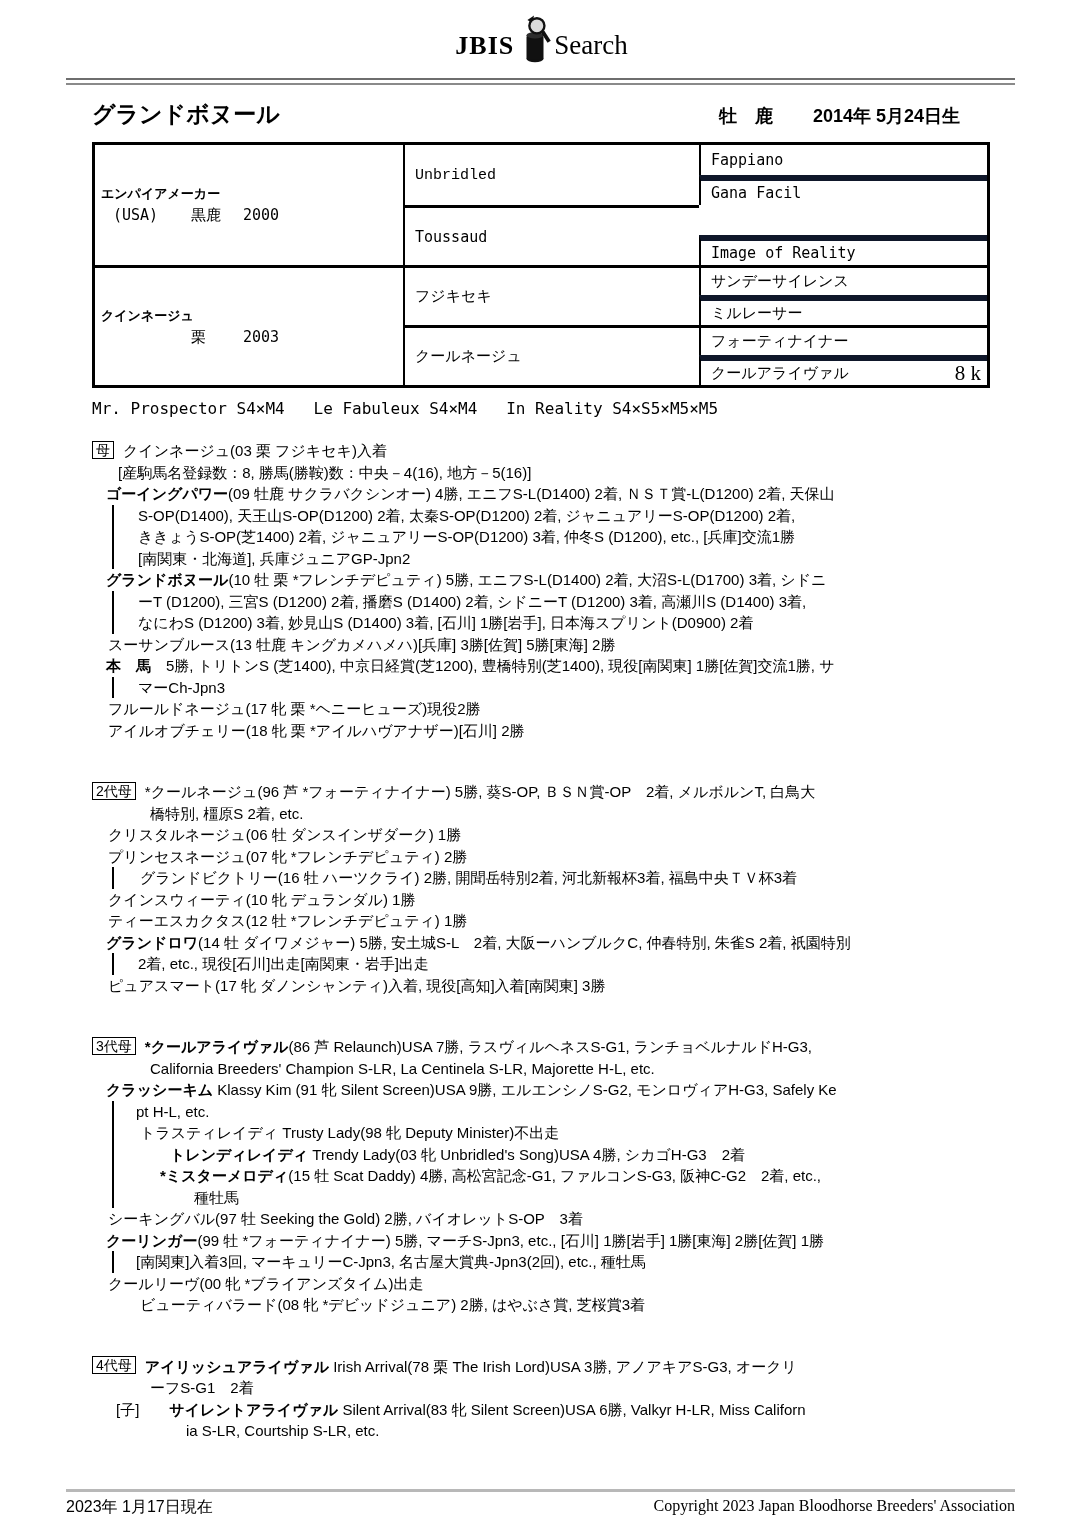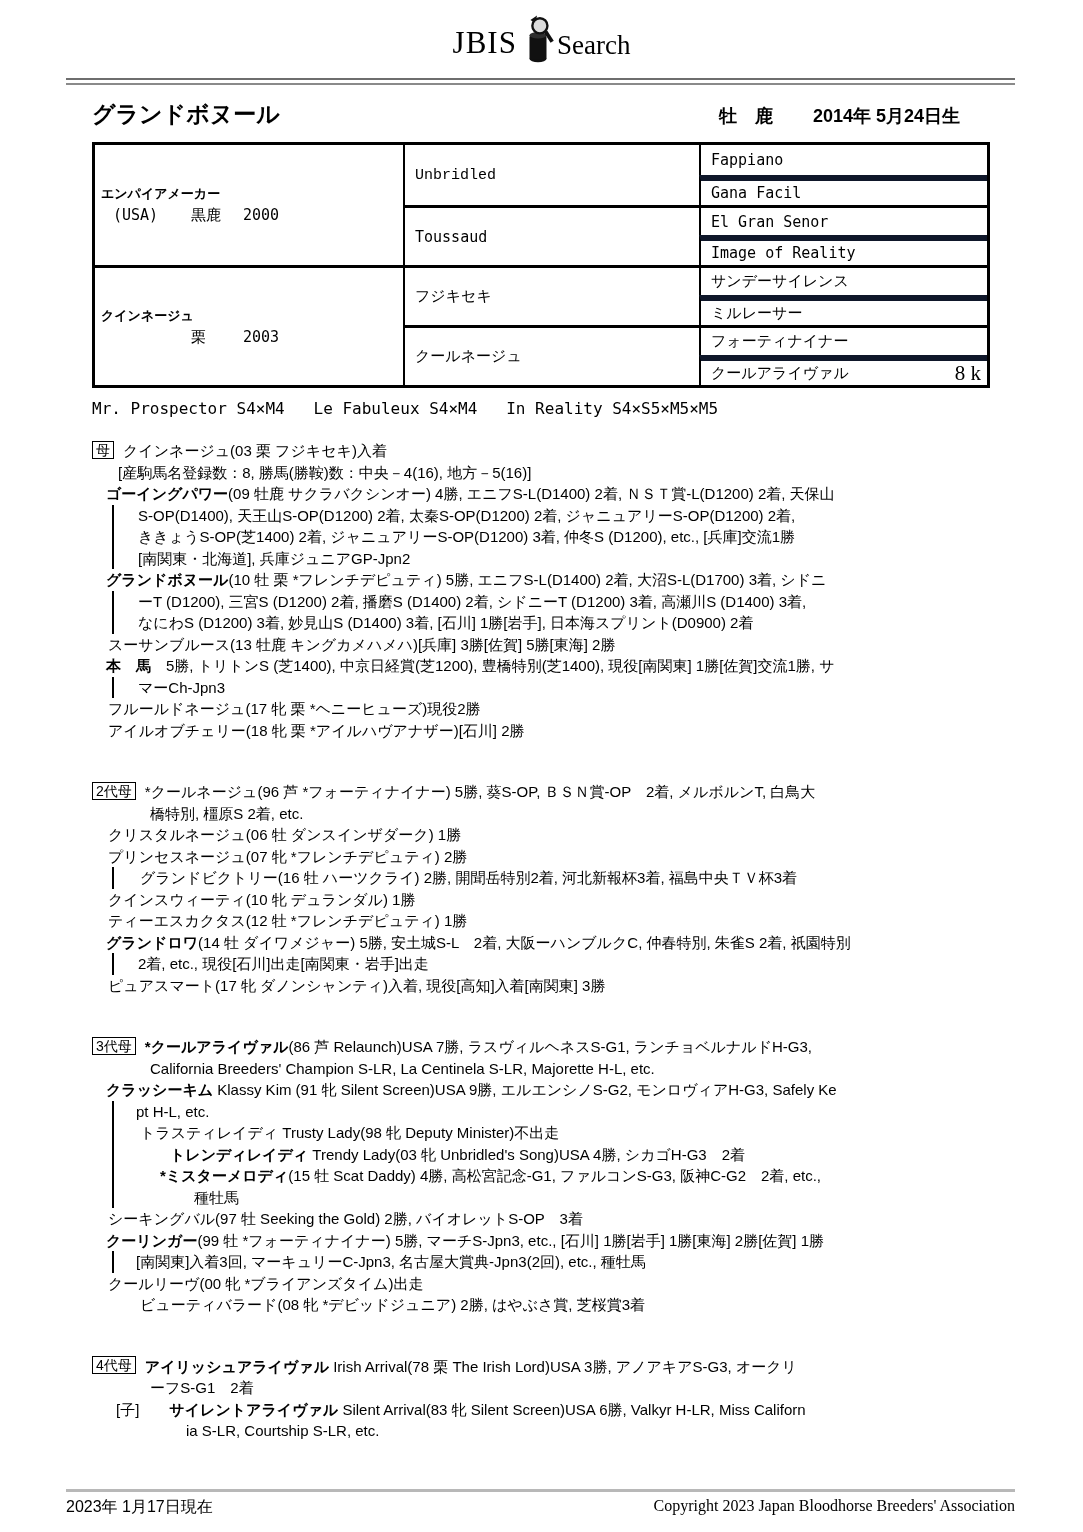--- a/index.html
+++ b/index.html
@@ -3,21 +3,21 @@
 <meta charset="utf-8">
 <style>
   html,body{margin:0;padding:0;background:#fff;}
   .page{position:relative;width:1083px;height:1532px;background:#ffffff;color:#000;
         font-family:"Liberation Sans","DejaVu Sans",sans-serif;overflow:hidden;}
   .serif{font-family:"Liberation Serif","DejaVu Serif",serif;}
   .mono{font-family:"DejaVu Sans Mono","Liberation Mono",monospace;}
 
   
   .logo{position:absolute;top:12px;left:0;width:100%;display:flex;justify-content:center;align-items:flex-end;}
-  .logo-jbis{font-size:31px;letter-spacing:1px;font-weight:normal;}
+  .logo-jbis{font-size:26px;letter-spacing:1px;font-weight:bold;}
   .logo-search{font-size:27px;}
   .logo-icon{width:34px;height:54px;margin:0 2px -5px 4px;}
   .top-sep{position:absolute;top:78px;left:66px;width:949px;height:3px;
            border-top:2px solid #6e6e6e;border-bottom:2px solid #8a8a8a;}
 
   
   .title-row{position:absolute;top:99px;left:92px;width:898px;display:flex;
              justify-content:space-between;font-weight:bold;align-items:baseline;}
   .h-name{font-size:23px;}
   .h-right{font-size:18px;display:flex;gap:40px;padding-right:30px;}
@@ -101,21 +101,20 @@
       </span>
     </div>
 
     <div class="c colb mono" style="grid-column:2;grid-row:1/3;font-family:Liberation Mono, monospace;">Unbridled</div>
     <div class="c colb mono bt3" style="grid-column:2;grid-row:3/5;">Toussaud</div>
     <div class="c colb bt3" style="grid-column:2;grid-row:5/7;">フジキセキ</div>
     <div class="c colb bt3" style="grid-column:2;grid-row:7/9;">クールネージュ</div>
 
     <div class="c colb mono" style="grid-column:3;grid-row:1;">Fappiano</div>
     <div class="c colb mono bt2" style="grid-column:3;grid-row:2;">Gana Facil</div>
-    <div class="c colb mono bt3" style="grid-column:3;grid-row:3;">El Gran Senor</div>
     <div class="c colb mono bt2" style="grid-column:3;grid-row:4;">Image of Reality</div>
     <div class="c colb bt3" style="grid-column:3;grid-row:5;">サンデーサイレンス</div>
     <div class="c colb bt2" style="grid-column:3;grid-row:6;">ミルレーサー</div>
     <div class="c colb bt3" style="grid-column:3;grid-row:7;">フォーティナイナー</div>
     <div class="c colb bt2 gp-last" style="grid-column:3;grid-row:8;">
       <span>クールアライヴァル</span>
       <span class="gnote">8 k</span>
     </div>
   </div>
 

